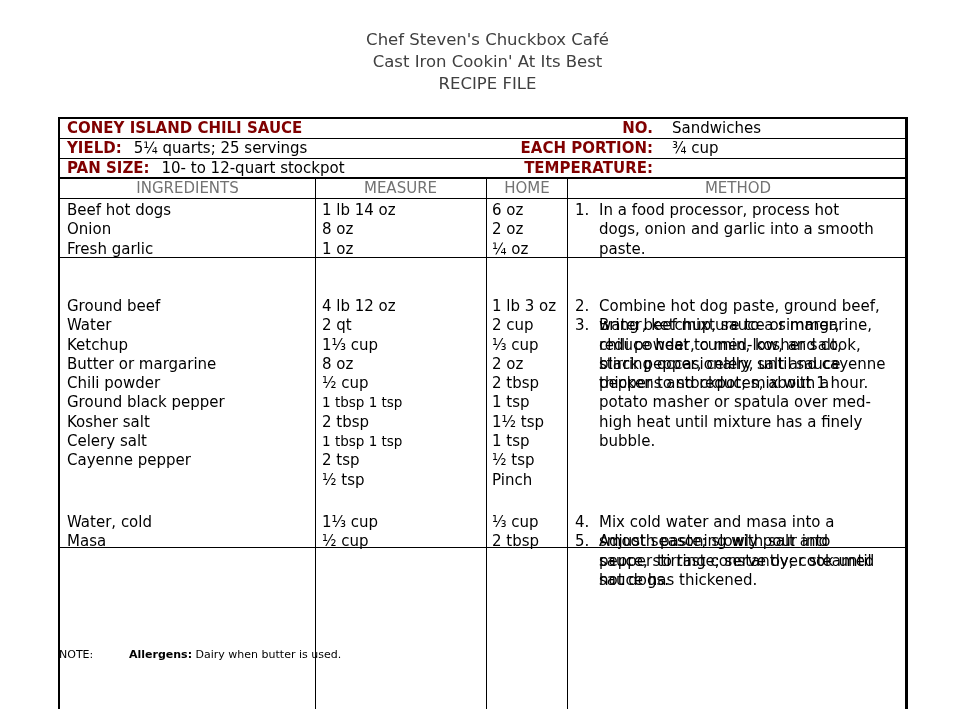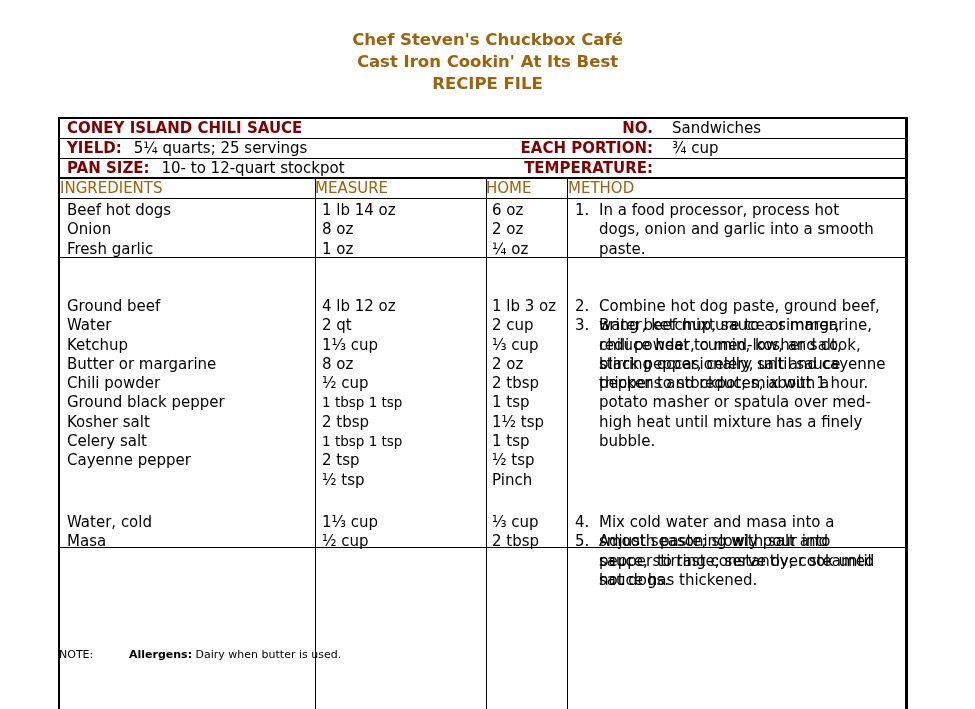--- a/index.html
+++ b/index.html
@@ -2,21 +2,21 @@
 <html><head>
   <meta charset="utf-8">
   <style>
     html, body { margin: 0; padding: 0; background: #ffffff; }
     body {
       width: 975px; height: 709px; position: relative; overflow: hidden;
       font-family: "DejaVu Sans", sans-serif; color: #000;
     }
     .header {
       position: absolute; left: 0; top: 29px; width: 975px; text-align: center;
-      color: #a16207; font-weight: bold; font-size: 16.5px; line-height: 22px;
+      color: #404040; font-weight: normal; font-size: 16.5px; line-height: 22px;
     }
     .header div { white-space: nowrap; }
     .recipe {
       position: absolute; left: 58px; top: 117px; width: 850px; height: 649px;
       border: 2px solid #000; border-right-width: 3px; border-bottom-width: 3px;
       box-sizing: border-box;
     }
     .meta-row {
       position: absolute; left: 0; width: 100%; height: 20px;
       border-bottom: 1.5px solid #000; box-sizing: border-box;
@@ -26,22 +26,22 @@
     .meta-row.r2 { top: 20px; }
     .meta-row.r3 { top: 40px; border-bottom-width: 2px; }
     .lbl { color: #800000; font-weight: bold; }
     .meta-left { position: absolute; left: 7px; top: 0; }
     .meta-right-label { position: absolute; right: 252px; top: 0; text-align: right; }
     .meta-right-val { position: absolute; left: 612px; top: 0; }
     .meta-gap { display: inline-block; width: 12px; }
 
     .colhead {
       position: absolute; top: 60px; height: 20px; box-sizing: border-box;
-      border-bottom: 1.5px solid #000; 
-      color: #a16207; font-size: 15px; line-height: 19px;
+      border-bottom: 1.5px solid #000; text-align: center;
+      color: #737373; font-size: 15px; line-height: 19px;
     }
     .col-sep { position: absolute; top: 60px; bottom: 0; width: 0; border-left: 1.5px solid #000; }
 
     .block {
       position: absolute; left: 0; width: 100%; box-sizing: border-box;
     }
     .block.b1 { top: 80px; height: 59px; border-bottom: 1.5px solid #000; }
     .block.b2 { top: 139px; height: 253px; border-bottom: 1.5px solid #000; margin-top: 37px; }
     .block.b3 { top: 392px; height: 128px; }
 

